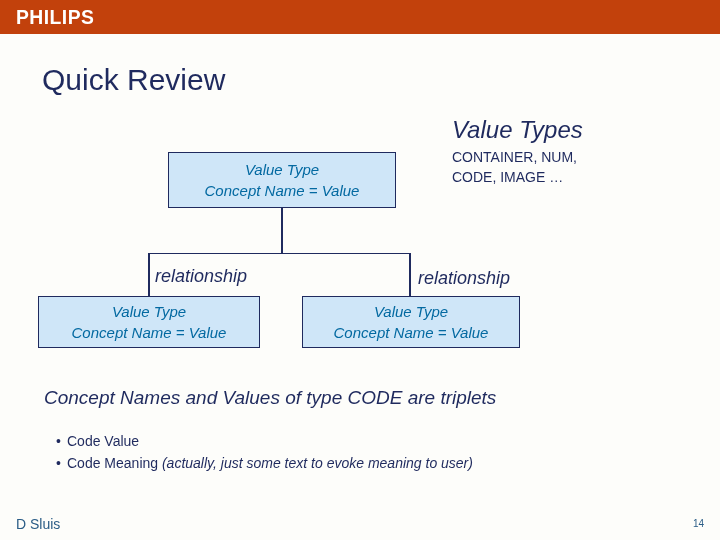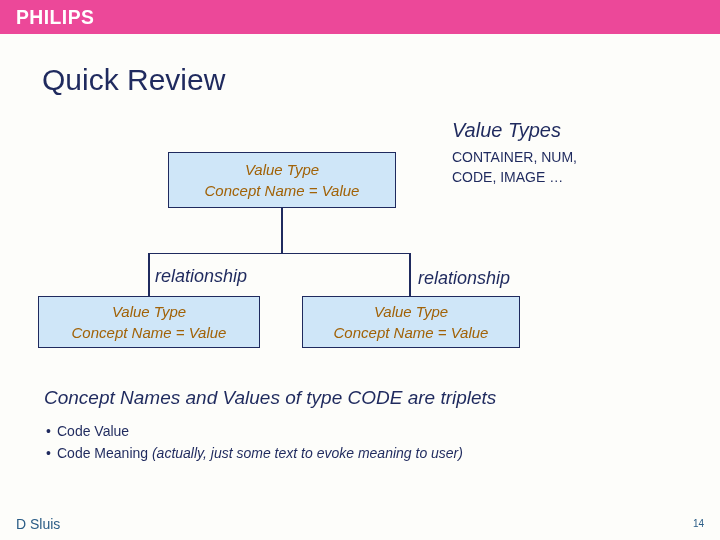--- a/index.html
+++ b/index.html
@@ -15,21 +15,21 @@
     position: relative;
   }
 
   
   .banner {
     position: absolute;
     left: 0;
     top: 0;
     width: 720px;
     height: 34px;
-    background: #ec4899;
+    background: #c2410c;
   }
   .brand-wordmark {
     position: absolute;
     left: 16px;
     top: 6px;
     color: #FFFFFF;
     font-size: 21px;
     font-weight: bold;
     letter-spacing: 0.5px;
     font-family: "Liberation Sans", sans-serif;
@@ -47,21 +47,21 @@
     color: #1F2A5E;
     line-height: 36px;
     white-space: nowrap;
   }
 
   
   .value-types-head {
     position: absolute;
     left: 452px;
     top: 118px;
-    font-size: 20px;
+    font-size: 24px;
     font-style: italic;
     color: #1F2A5E;
     line-height: 24px;
     white-space: nowrap;
   }
   .value-types-list {
     position: absolute;
     left: 452px;
     top: 147px;
     font-size: 14px;
@@ -77,21 +77,21 @@
     top: 0;
     width: 720px;
     height: 540px;
     pointer-events: none;
   }
   .node-box {
     position: absolute;
     box-sizing: border-box;
     background: #CFE6F8;
     border: 1.5px solid #1F2A5E;
-    color: #a16207;
+    color: #0369a1;
     font-style: italic;
     font-size: 15px;
     line-height: 21px;
     text-align: center;
     display: flex;
     flex-direction: column;
     justify-content: center;
     align-items: center;
     pointer-events: auto;
   }
@@ -161,21 +161,21 @@
     font-size: 19px;
     font-style: italic;
     color: #1F2A5E;
     line-height: 24px;
     white-space: nowrap;
   }
   .bullets {
     position: absolute;
     left: 44px;
     top: 418px;
-    margin: 2px;
+    margin: 12px;
     padding: 0;
     list-style: none;
   }
   .bullets li {
     font-size: 14px;
     color: #1F2A5E;
     line-height: 22px;
     white-space: nowrap;
   }
   .bullets li .dot {

